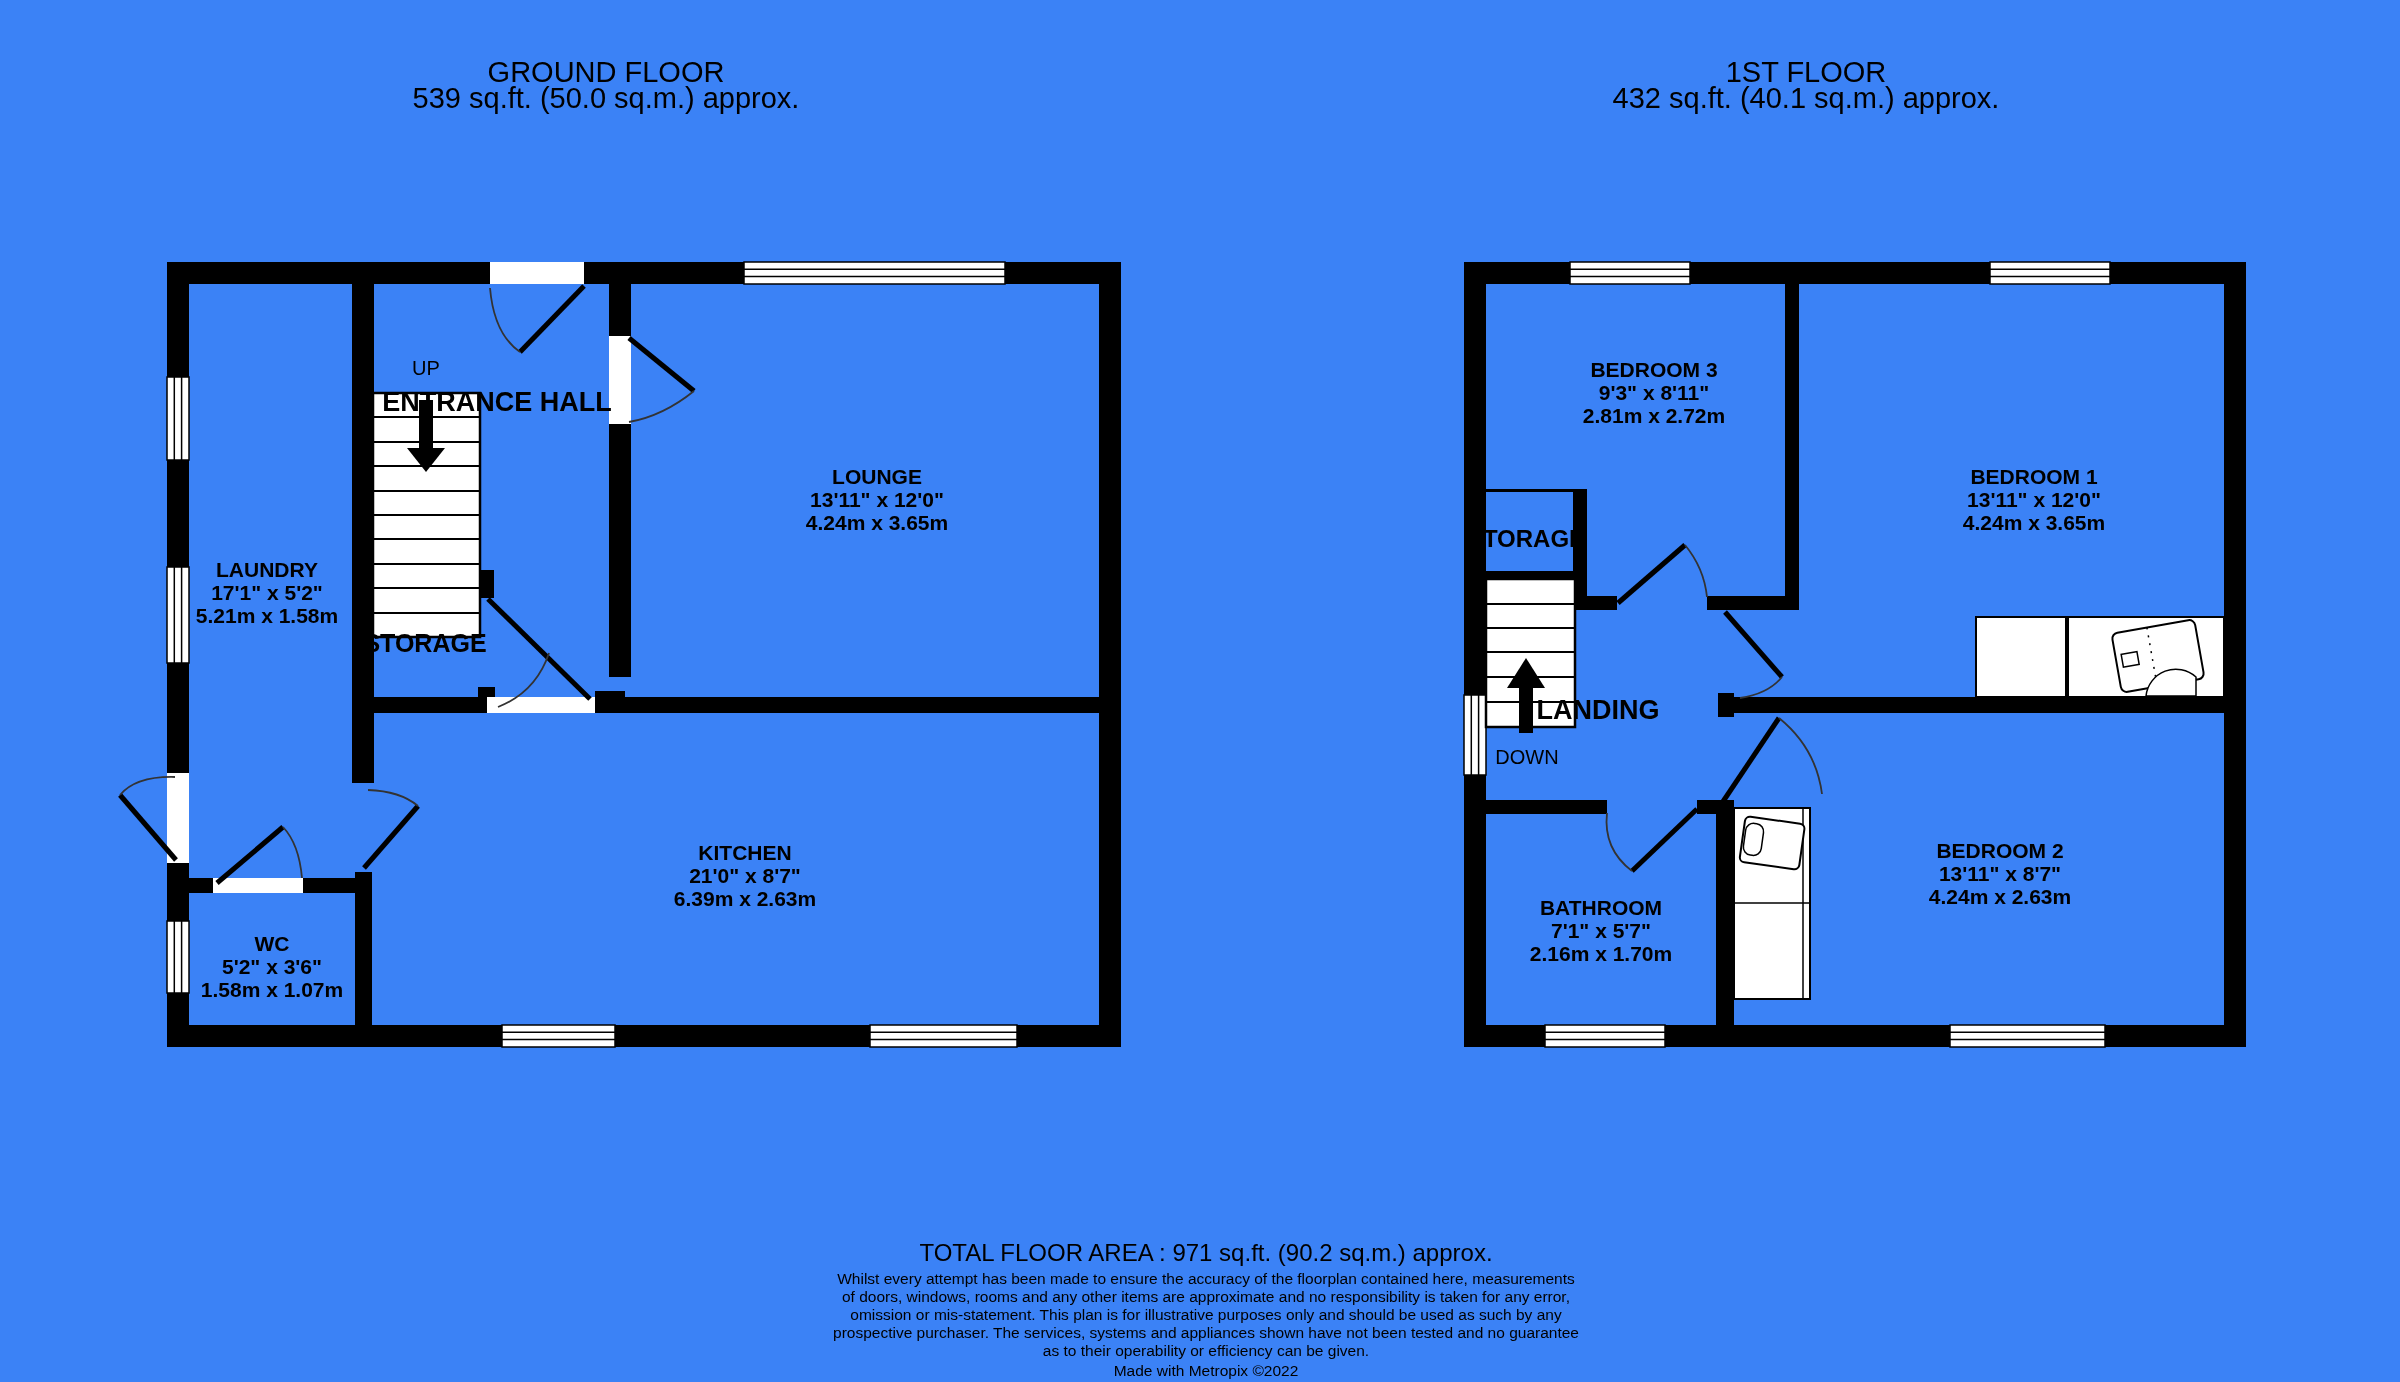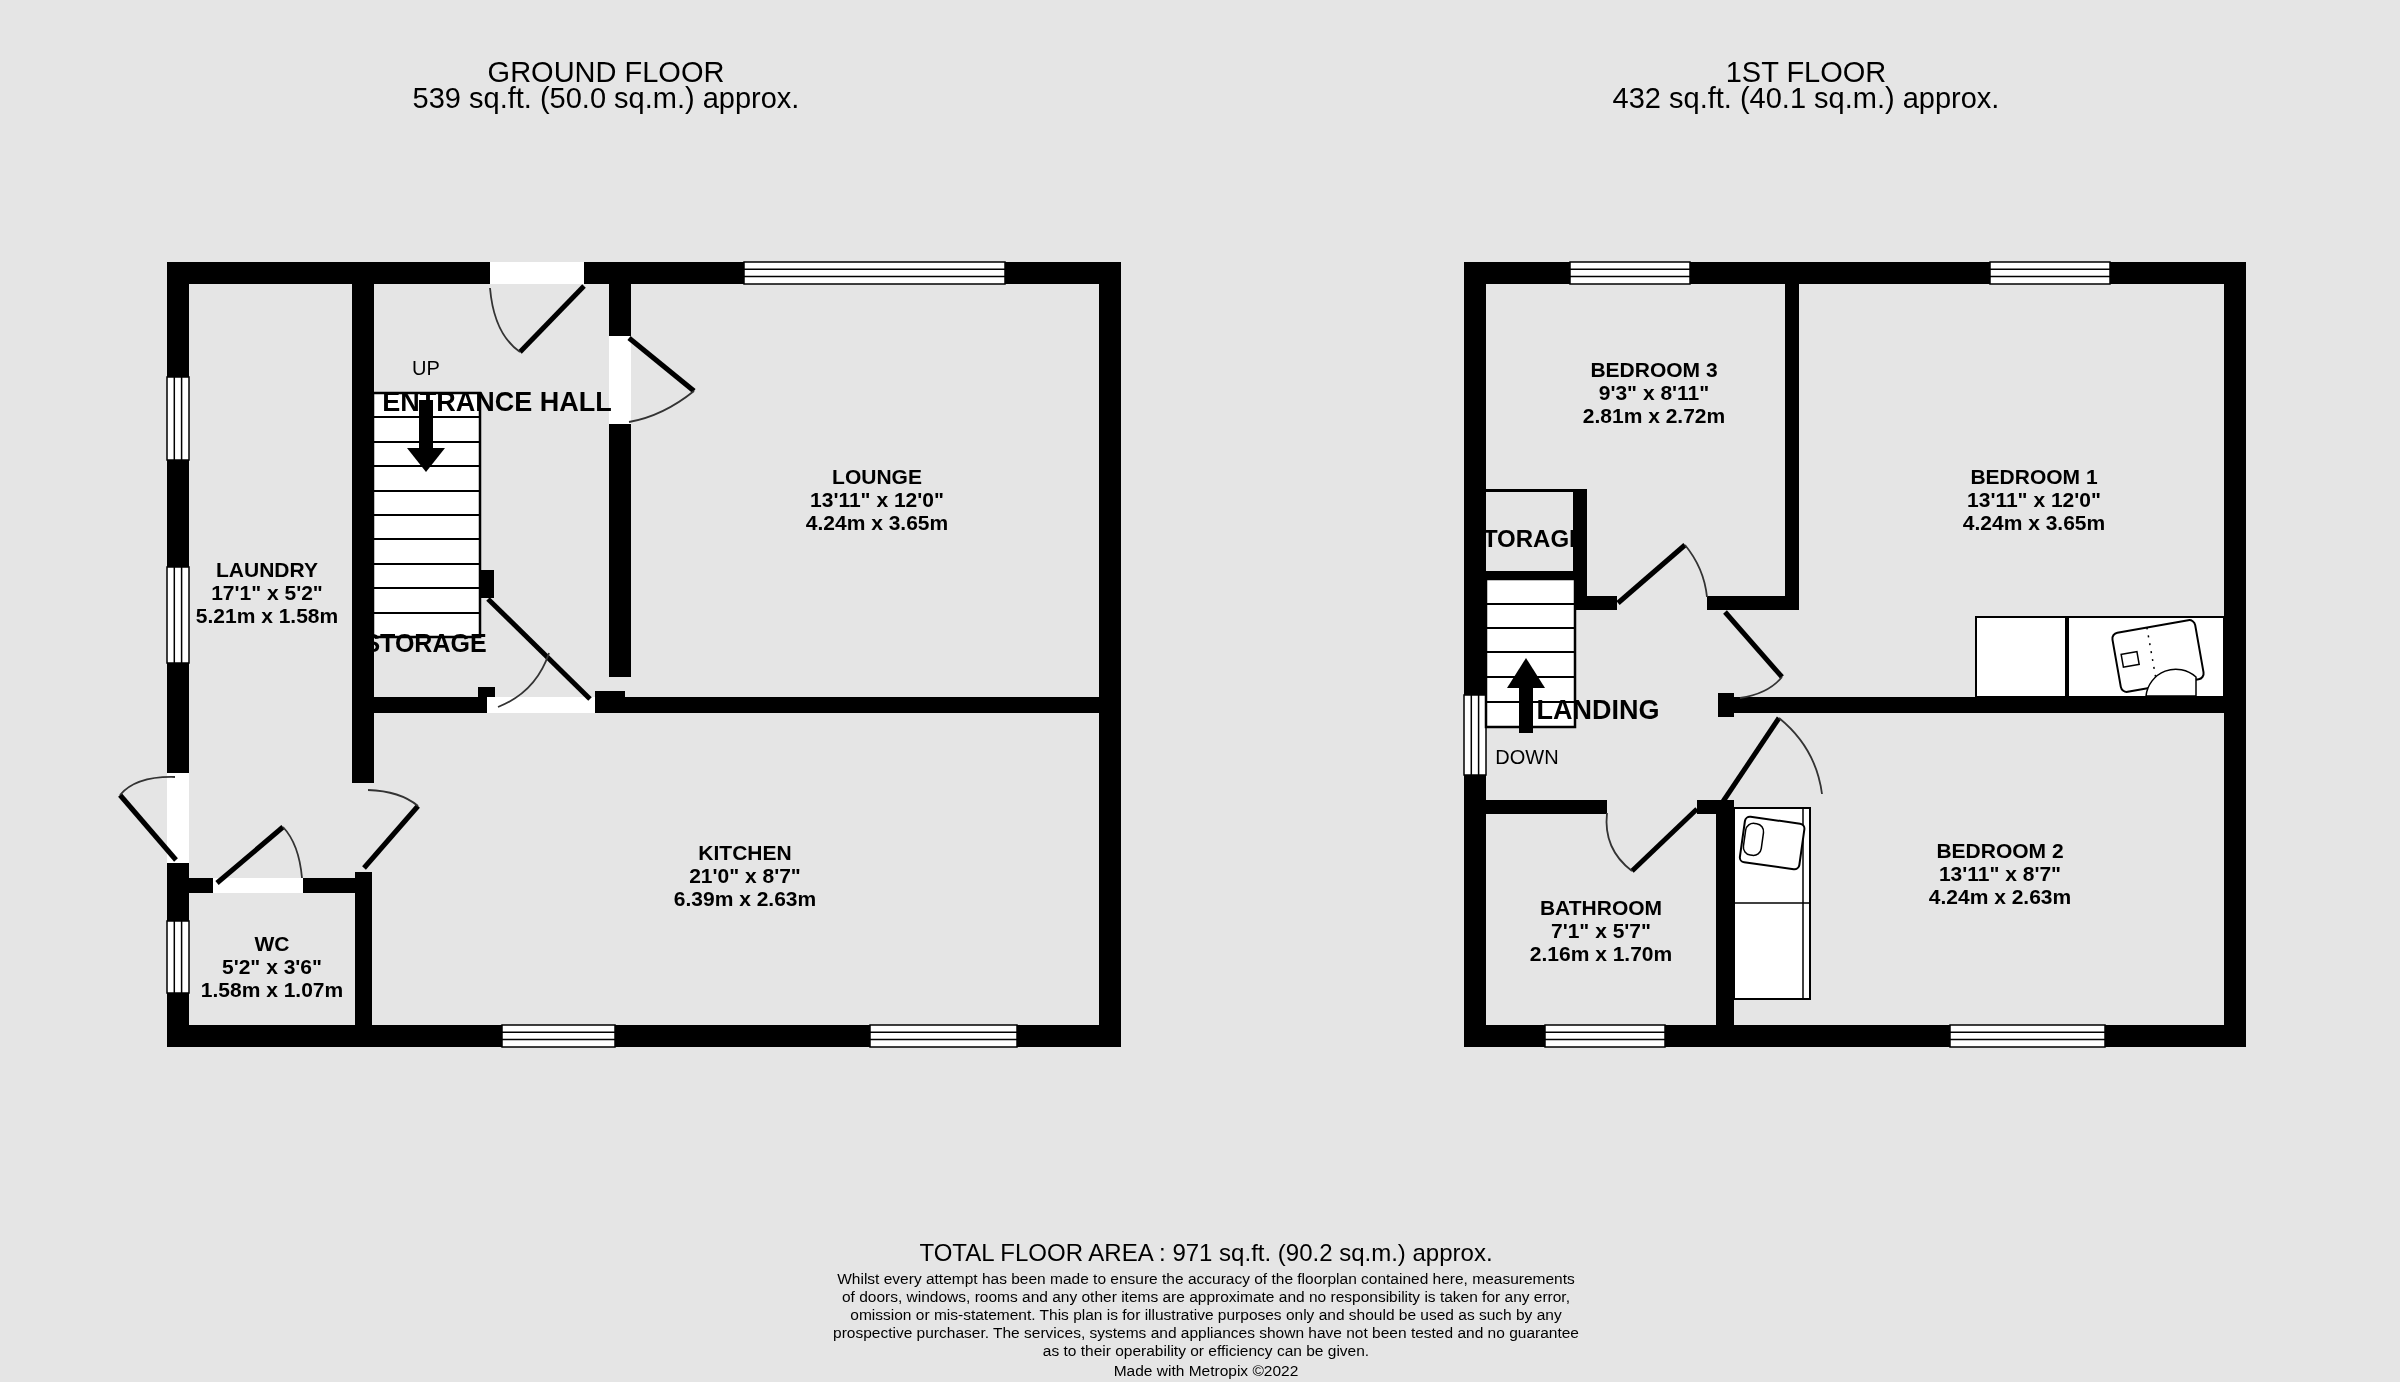--- a/index.html
+++ b/index.html
@@ -1,16 +1,16 @@
 <!DOCTYPE html>
 <html><head>
 <meta charset="utf-8">
 <style>
   html,body{margin:0;padding:0;background:#ffffff;}
-  .page{position:relative;width:2400px;height:1382px;background:#e5e5e5;overflow:hidden;}
+  .page{position:relative;width:2400px;height:1382px;background:#3b82f6;overflow:hidden;}
   svg{display:block;}
   text{font-family:"Liberation Sans","DejaVu Sans",sans-serif;fill:#000;text-anchor:middle;}
   .room-label{font-size:21px;font-weight:bold;}
   .zone-label{font-size:27px;font-weight:bold;}
   .small-label{font-size:20px;}
   .floor-title{font-size:29px;}
   .total-line{font-size:24px;}
   .disclaimer{font-size:15.5px;}
   .wall{fill:#000;}
   .gap{fill:#fff;}

